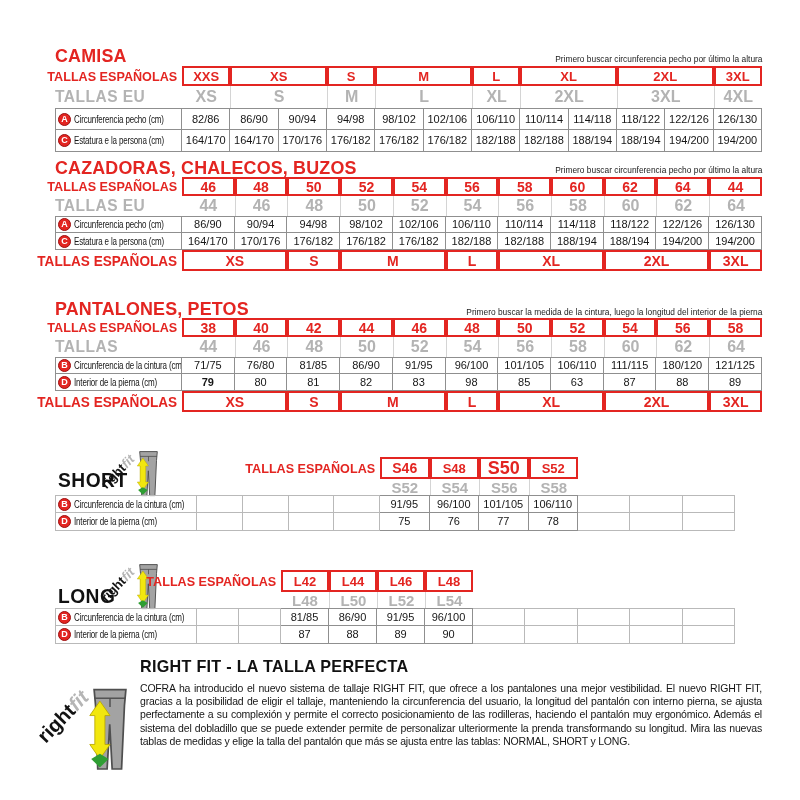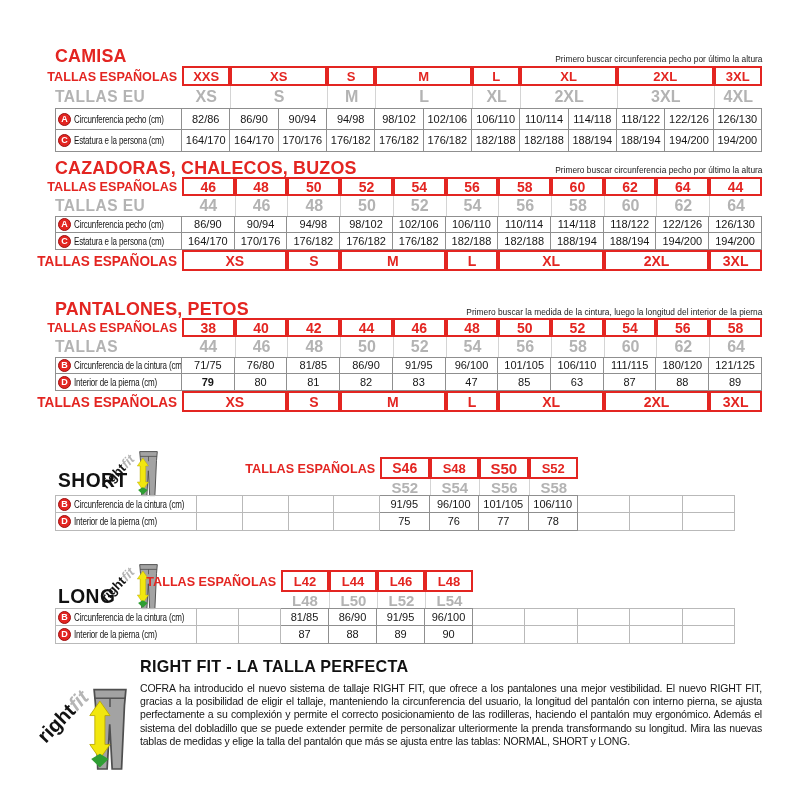--- a/index.html
+++ b/index.html
@@ -232,21 +232,21 @@
       <div class="trow data-row" style="height: 17px;">
         <div class="lbl-data" style="width: 127px;">
           <div class="badge">D</div>
           <div class="lt">Interior de la pierna (cm)</div>
         </div>
         <div class="cell" style="width: 52.73px; font-weight: bold;">79</div>
         <div class="cell" style="width: 52.73px;">80</div>
         <div class="cell" style="width: 52.73px;">81</div>
         <div class="cell" style="width: 52.73px;">82</div>
         <div class="cell" style="width: 52.73px;">83</div>
-        <div class="cell" style="width: 52.73px;">47</div>
+        <div class="cell" style="width: 52.73px;">98</div>
         <div class="cell" style="width: 52.73px;">85</div>
         <div class="cell" style="width: 52.73px;">63</div>
         <div class="cell" style="width: 52.73px;">87</div>
         <div class="cell" style="width: 52.73px;">88</div>
         <div class="cell" style="width: 52.73px;">89</div>
       </div>
       <div class="trow es-row" style="height: 21px;">
         <div class="lbl-es" style="width: 127px; font-size: 14px;">TALLAS ESPAÑOLAS</div>
         <div class="red-cell" style="width: 105.46px; font-size: 14px;">XS</div>
         <div class="red-cell" style="width: 52.73px; font-size: 14px;">S</div>
@@ -267,21 +267,21 @@
         <line x1="18" y1="8" x2="18" y2="14" stroke="#4f4f4f" stroke-width="1"></line>
         <polygon points="11,10 18,20 14.5,20 14.5,40 18,40 11,50 4,40 7.5,40 7.5,20 4,20" fill="#f2e70e" stroke="#baa800" stroke-width="0.6"></polygon>
         <polygon points="5,50 11,46.5 17,50 11,56" fill="#2f9e33"></polygon>
       </svg>
     </div>
   <div class="stable" style="top:457px" id="short-table">
       <div class="trow es-row" style="height: 22px;">
         <div class="lbl-es" style="width: 325px;">TALLAS ESPAÑOLAS</div>
         <div class="red-cell" style="width: 49.5px; font-size: 14px;">S46</div>
         <div class="red-cell" style="width: 49.5px; font-size: 13px;">S48</div>
-        <div class="red-cell" style="width: 49.5px; font-size: 15px;">S50</div>
+        <div class="red-cell" style="width: 49.5px; font-size: 18px;">S50</div>
         <div class="red-cell" style="width: 49.5px; font-size: 13px;">S52</div>
       </div>
       <div class="trow eu-row" style="height: 16px;">
         <div class="" style="width: 325px;"></div>
         <div class="gray-cell" style="width: 49.5px; font-size: 15px;">S52</div>
         <div class="gray-cell" style="width: 49.5px; font-size: 15px;">S54</div>
         <div class="gray-cell" style="width: 49.5px; font-size: 15px;">S56</div>
         <div class="gray-cell" style="width: 49.5px; font-size: 15px;">S58</div>
       </div>
       <div class="trow data-row" style="height: 18px;">

